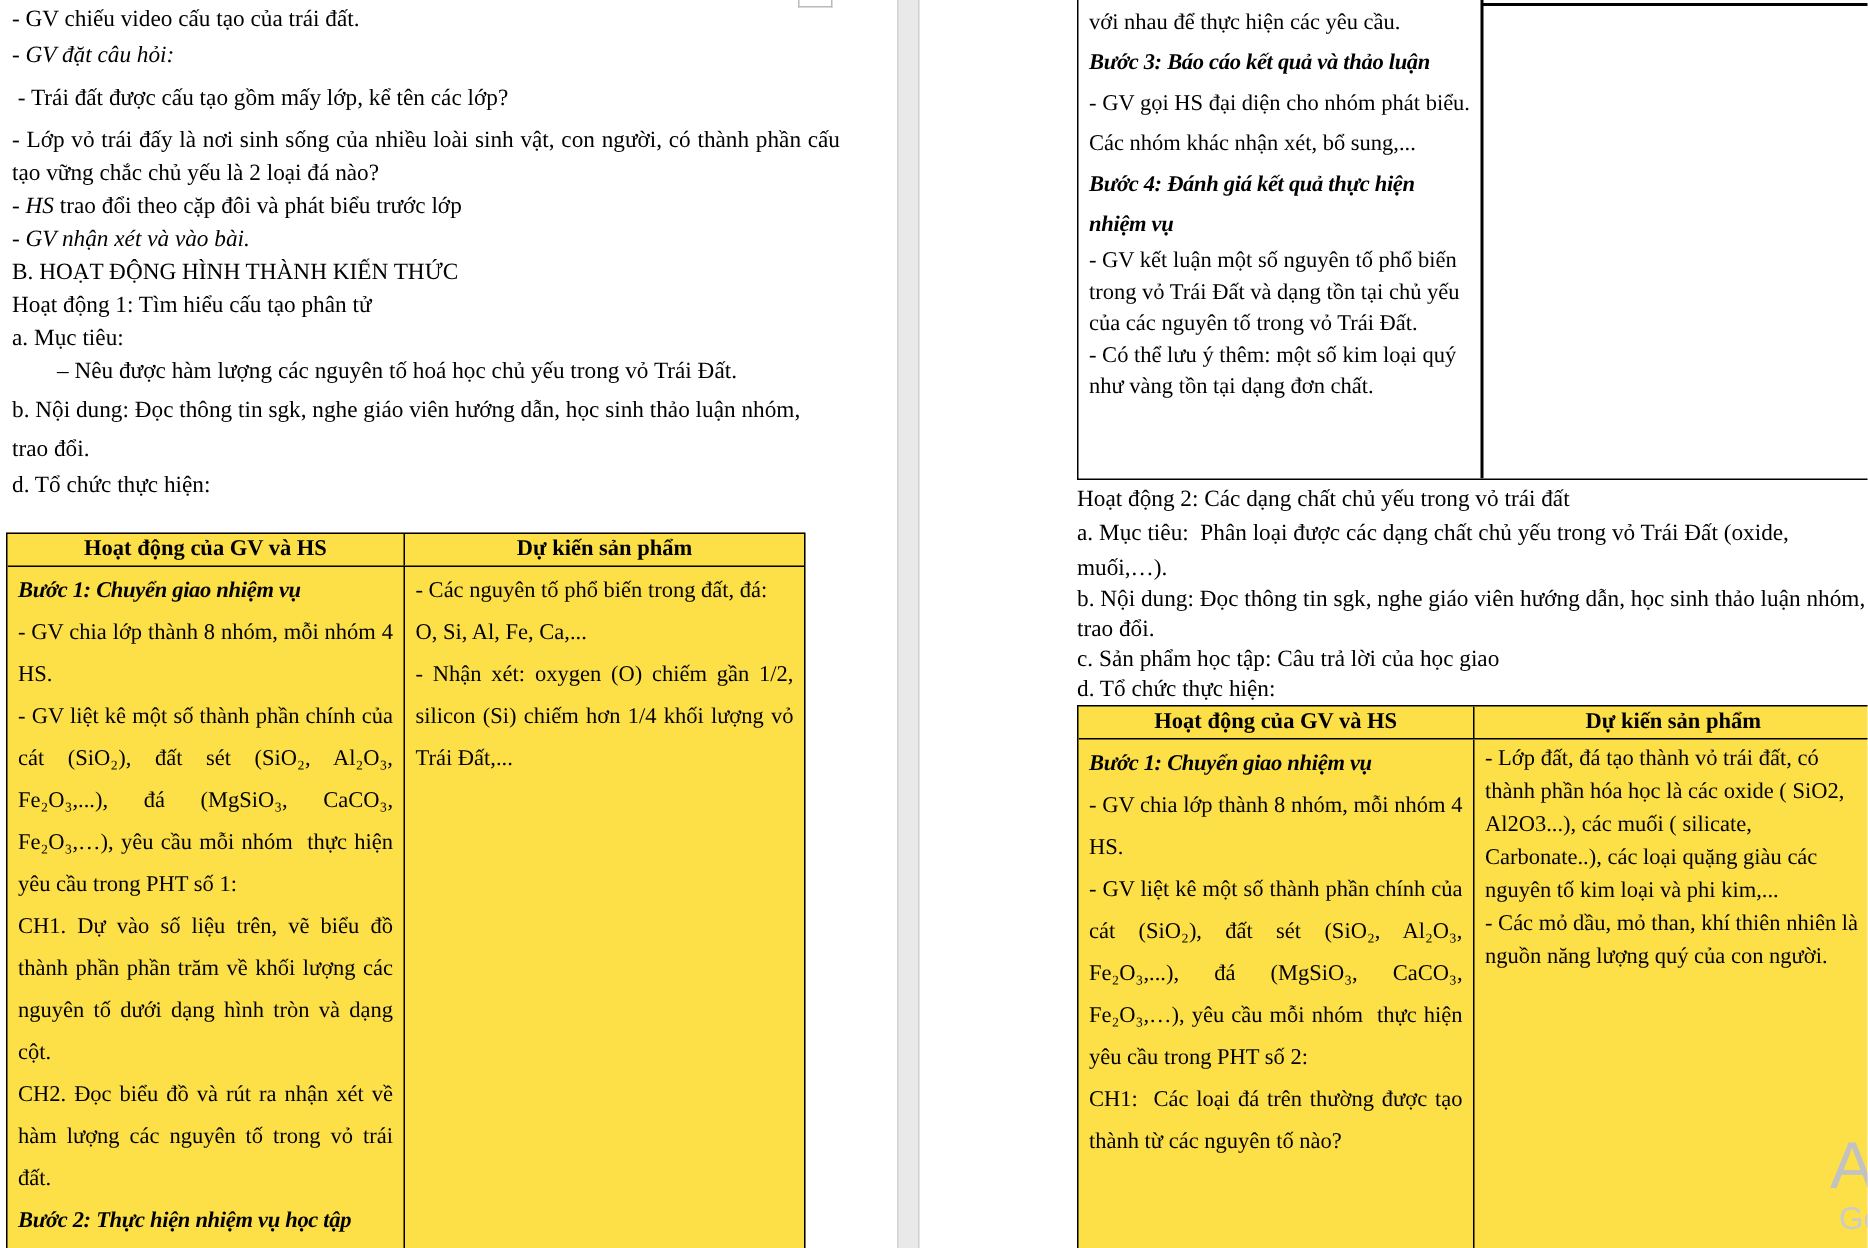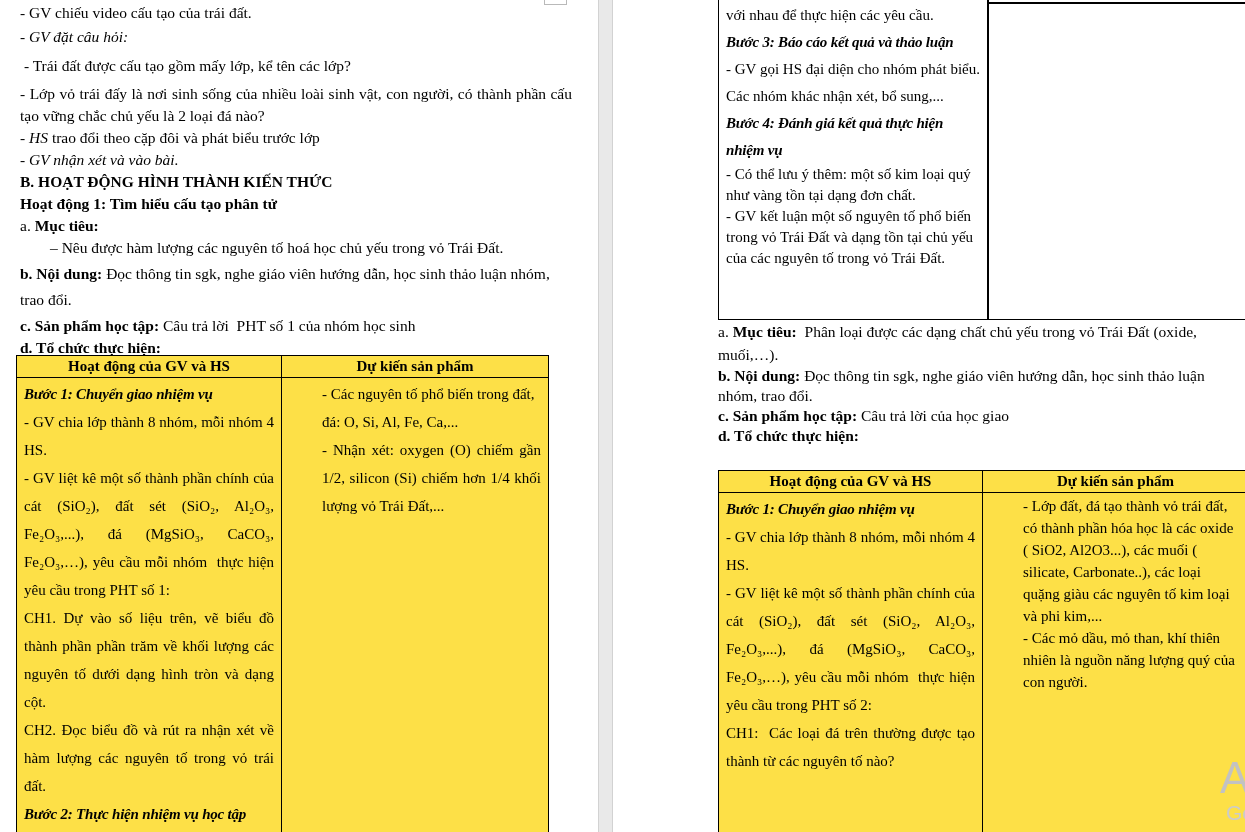--- a/index.html
+++ b/index.html
@@ -6,30 +6,30 @@
   body{
     position:relative;
     width:1245px;height:832px;
     overflow:hidden;
     background:#ffffff;
     font-family:"Liberation Serif","DejaVu Serif",serif;
     color:#000;
     font-size:15.5px;
   }
   .page{position:absolute;top:0;bottom:0;background:#fff;overflow:hidden;}
-  .page-left{left:12px;width:723px;}
+  .page-left{left:0;width:723px;}
   .page-right{left:624px;width:667px;}
   .page-gap{
     position:absolute;top:0;bottom:0;left:598px;width:15px;
     background:#e9e9e9;
     border-left:1px solid #d2d2d2;border-right:1px solid #d2d2d2;
     box-sizing:border-box;
   }
   .para{white-space:pre-wrap;}
-  .b,.para .b{font-weight:bold;}
+  .b,.para .b{font-weight:normal;}
   .i,.para .i{font-style:italic;}
   .step{font-weight:bold;font-style:italic;letter-spacing:-0.2px;}
   .justify{text-align:justify;}
   .indent30{padding-left:30px;}
   .mt2{margin-top:2px;}.mt6{margin-top:6px;}.mt7{margin-top:7px;}
   .lh26{line-height:26px;}
   .lh24{line-height:23px;}
   .lh21{line-height:21px;}
   .lh20{line-height:20px;}
   .lh22r{line-height:22px;}
@@ -49,21 +49,21 @@
     background:#fde047;
     overflow:hidden;
   }
   .tbl-hdr{
     display:flex;flex:0 0 auto;
     border-bottom:1.5px solid #000;
     font-weight:bold;text-align:center;
     height:21px;line-height:20px;
     font-size:15px;
   }
-  .tbl-body{display:flex;flex:1 1 auto;overflow:hidden;gap:33px;}
+  .tbl-body{display:flex;flex:1 1 auto;overflow:hidden;}
   .col1{width:265px;border-right:1.5px solid #000;box-sizing:border-box;flex:0 0 auto;}
   .col2{flex:1 1 auto;}
   .cell{padding:2px 7px;line-height:28px;font-size:15px;overflow:hidden;}
 
   .tbl-left{left:4px;top:355px;width:533px;height:478px;}
 
   
   .tbl-cont{
     position:absolute;left:94px;top:-2px;width:531px;height:322px;
     border-left:1.5px solid #000;border-right:1.5px solid #000;border-bottom:1.5px solid #000;
@@ -105,21 +105,20 @@
       <div class="para mt2"><span class="i">- GV đặt câu hỏi:</span></div>
       <div class="para mt7"><span> - Trái đất được cấu tạo gồm mấy lớp, kể tên các lớp?</span></div>
       <div class="para mt6 justify"><span>- Lớp vỏ trái đấy là nơi sinh sống của nhiều loài sinh vật, con người, có thành phần cấu tạo vững chắc chủ yếu là 2 loại đá nào?</span></div>
       <div class="para"><span>- </span><span class="i">HS</span><span> trao đổi theo cặp đôi và phát biểu trước lớp</span></div>
       <div class="para"><span class="i">- GV nhận xét và vào bài.</span></div>
       <div class="para"><span class="b">B. HOẠT ĐỘNG HÌNH THÀNH KIẾN THỨC</span></div>
       <div class="para"><span class="b">Hoạt động 1: Tìm hiểu cấu tạo phân tử</span></div>
       <div class="para"><span>a. </span><span class="b">Mục tiêu:</span></div>
       <div class="para indent30"><span>– Nêu được hàm lượng các nguyên tố hoá học chủ yếu trong vỏ Trái Đất.</span></div>
       <div class="para mt2 lh26"><span class="b">b. Nội dung: </span><span>Đọc thông tin sgk, nghe giáo viên hướng dẫn, học sinh thảo luận nhóm, trao đổi.</span></div>
-      <div class="para mt2"><span class="b">c. Sản phẩm học tập: </span><span>Câu trả lời  PHT số 1 của nhóm học sinh</span></div>
       <div class="para"><span class="b">d. Tổ chức thực hiện:</span></div>
     </div>
 
   <div class="tbl tbl-left">
     <div class="tbl-hdr">
       <div class="col1">Hoạt động của GV và HS</div>
       <div class="col2">Dự kiến sản phẩm</div>
     </div>
     <div class="tbl-body">
       <div class="col1 cell">
@@ -144,26 +143,27 @@
 <div class="page page-right">
 
   <div class="tbl-cont">
     <div class="divider"></div>
     <div class="col2-topline"></div>
     <div class="cell-cont">
         <div class="para"><span>với nhau để thực hiện các yêu cầu.</span></div>
         <div class="para step"><span>Bước 3: Báo cáo kết quả và thảo luận</span></div>
         <div class="para justify"><span>- GV gọi HS đại diện cho nhóm phát biểu. Các nhóm khác nhận xét, bổ sung,...</span></div>
         <div class="para step"><span>Bước 4: Đánh giá kết quả thực hiện nhiệm vụ</span></div>
+        <div class="para lh21"><span>- GV kết luận một số nguyên tố phổ biến trong vỏ Trái Đất và dạng tồn tại chủ yếu của các nguyên tố trong vỏ Trái Đất.</span></div>
         <div class="para lh21"><span>- Có thể lưu ý thêm: một số kim loại quý như vàng tồn tại dạng đơn chất.</span></div>
-        <div class="para lh21"><span>- GV kết luận một số nguyên tố phổ biến trong vỏ Trái Đất và dạng tồn tại chủ yếu của các nguyên tố trong vỏ Trái Đất.</span></div>
       </div>
   </div>
 
   <div class="rp-paras">
+      <div class="para mt2"><span class="b">Hoạt động 2: Các dạng chất chủ yếu trong vỏ trái đất</span></div>
       <div class="para lh24"><span>a. </span><span class="b">Mục tiêu:</span><span>  Phân loại được các dạng chất chủ yếu trong vỏ Trái Đất (oxide, muối,…).</span></div>
       <div class="para lh20"><span class="b">b. Nội dung: </span><span>Đọc thông tin sgk, nghe giáo viên hướng dẫn, học sinh thảo luận nhóm, trao đổi.</span></div>
       <div class="para lh20"><span class="b">c. Sản phẩm học tập: </span><span>Câu trả lời của học giao</span></div>
       <div class="para lh20"><span class="b">d. Tổ chức thực hiện:</span></div>
     </div>
 
   <div class="tbl tbl-right2">
     <div class="tbl-hdr">
       <div class="col1">Hoạt động của GV và HS</div>
       <div class="col2">Dự kiến sản phẩm</div>

